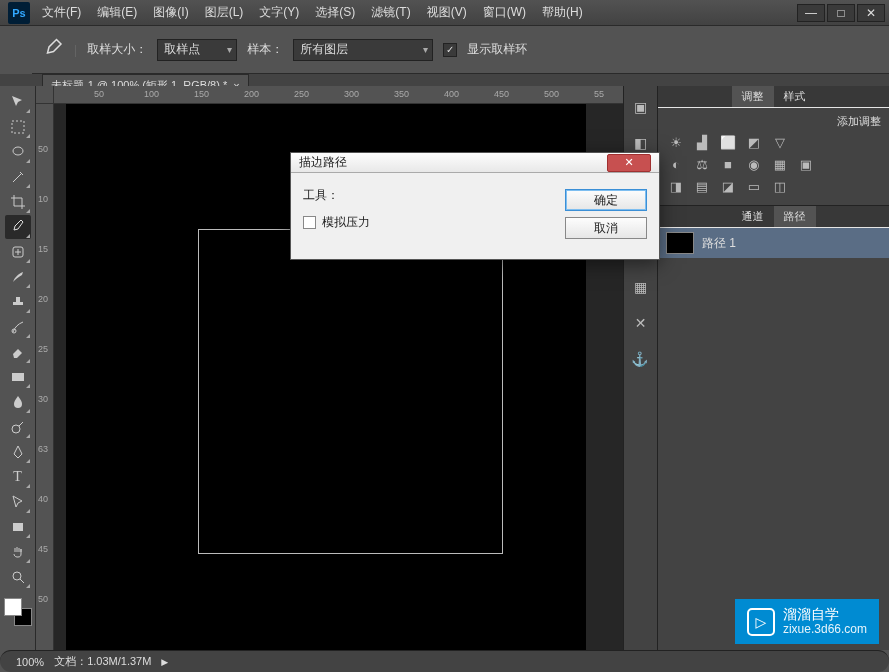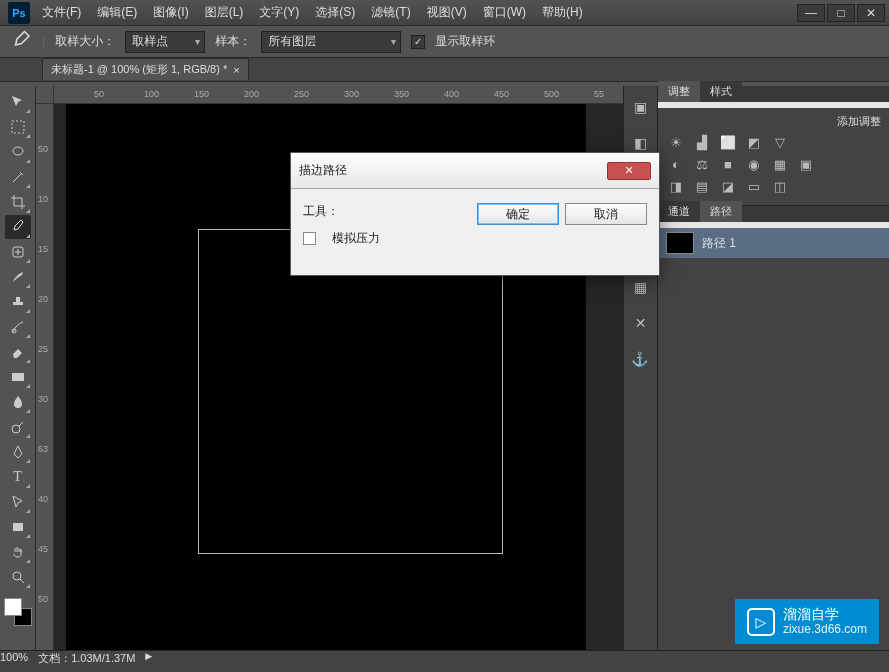--- a/index.html
+++ b/index.html
@@ -7,21 +7,21 @@
 
 
 .titlebar { height: 26px; background: linear-gradient(#525252,#424242); display: flex; align-items: center; border-bottom: 1px solid #2a2a2a; }
 .ps-logo { width: 22px; height: 22px; background: #001e36; color: #31a8ff; display: flex; align-items: center; justify-content: center; font-weight: bold; font-size: 11px; margin: 0 6px 0 8px; border-radius: 2px; }
 .menubar { display: flex; gap: 4px; flex: 1; }
 .menu-item { padding: 4px 6px; cursor: pointer; }
 .win-ctrls { display: flex; gap: 2px; padding-right: 4px; }
 .win-btn { width: 28px; height: 18px; background: #3a3a3a; display: flex; align-items: center; justify-content: center; font-size: 12px; cursor: pointer; border: 1px solid #222; }
 
 
-.optbar { height: 32px; background: #535353; border-bottom: 1px solid #2a2a2a; display: flex; align-items: center; padding: 0 8px; gap: 10px; }
+.optbar { height: 48px; background: #535353; border-bottom: 1px solid #2a2a2a; display: flex; align-items: center; padding: 0 8px; gap: 10px; margin-left: 32px; }
 .eyedrop-icon { width: 24px; height: 24px; display: flex; align-items: center; justify-content: center; }
 .opt-label { color: #ddd; }
 .dropdown { background: #3a3a3a; border: 1px solid #222; height: 22px; display: flex; align-items: center; padding: 0 20px 0 6px; position: relative; min-width: 80px; }
 .dropdown::after { content: "▾"; position: absolute; right: 4px; font-size: 10px; color: #aaa; }
 .chk { width: 14px; height: 14px; border: 1px solid #222; background: #3a3a3a; display: inline-flex; align-items: center; justify-content: center; font-size: 10px; }
 
 
 .doctabs { height: 24px; background: #434343; border-bottom: 1px solid #2a2a2a; display: flex; align-items: flex-start; padding-left: 42px; }
 .doctab { background: #535353; padding: 3px 8px; font-size: 11px; border: 1px solid #2a2a2a; border-bottom: none; display: flex; align-items: center; gap: 6px; }
 .doctab-x { font-size: 11px; cursor: pointer; }
@@ -44,45 +44,45 @@
 .ruler-h span { position: absolute; top: 3px; }
 .ruler-v span { position: absolute; left: 2px; writing-mode: horizontal-tb; }
 .canvas-black { position: absolute; top: 18px; left: 30px; width: 520px; height: 550px; background: #000; }
 .rect-shape { position: absolute; border: 1px solid #bbb; left: 132px; top: 125px; width: 305px; height: 325px; }
 
 
 .right-strip { width: 34px; background: #434343; border-left: 1px solid #222; display: flex; flex-direction: column; align-items: center; padding-top: 8px; gap: 10px; }
 .strip-icon { width: 26px; height: 26px; display: flex; align-items: center; justify-content: center; color: #bbb; font-size: 14px; cursor: pointer; }
 
 .right-panels { width: 232px; background: #434343; border-left: 1px solid #222; display: flex; flex-direction: column; }
-.panel-tabs { display: flex; background: #383838; height: 22px; align-items: flex-end; border-bottom: 6px solid #e5e5e5; }
+.panel-tabs { display: flex; background: #383838; height: 22px; align-items: flex-end; border-bottom: 1px solid #e5e5e5; justify-content: center; }
 .ptab { padding: 3px 10px; font-size: 11px; cursor: pointer; background: #383838; }
 .ptab.active { background: #535353; }
 .panel-body { padding: 6px 8px; font-size: 11px; text-align: right; }
 .adj-row { display: flex; gap: 6px; margin: 4px 0; }
 .adj-icon { width: 20px; height: 18px; display: flex; align-items: center; justify-content: center; color: #bbb; font-size: 13px; }
 .panel-section { border-top: 1px solid #222; }
 .path-item { background: #5a6d85; padding: 4px 8px; display: flex; align-items: center; gap: 8px; }
 .path-thumb { width: 28px; height: 22px; background: #000; border: 1px solid #888; }
 .panel-flex { flex: 1; background: #434343; }
 
 
-.statusbar { position: absolute; bottom: 0; left: 0; right: 0; height: 22px; background: #434343; border-top: 1px solid #222; display: flex; align-items: flex-start; padding: 0 0; gap: 10px; font-size: 11px; }
+.statusbar { position: absolute; bottom: 0; left: 0; right: 0; height: 22px; background: #434343; border-top: 1px solid #222; display: flex; align-items: center; padding: 0 16px; gap: 10px; font-size: 11px; border-radius: 11px; }
 
 
 .dialog { position: absolute; left: 290px; top: 152px; width: 370px; background: #f0f0f0; border: 1px solid #555; box-shadow: 0 4px 18px rgba(0,0,0,0.5); color: #222; }
-.dlg-title { height: 36px; background: linear-gradient(#fdfdfd,#e8e8e8); display: flex; align-items: center; padding: 0 8px; font-size: 12px; border-bottom: 1px solid #aaa; }
+.dlg-title { height: 20px; background: linear-gradient(#fdfdfd,#e8e8e8); display: flex; align-items: center; padding: 0 8px; font-size: 12px; border-bottom: 1px solid #aaa; }
 .dlg-close { margin-left: auto; width: 44px; height: 18px; background: #c75050; color: #fff; display: flex; align-items: center; justify-content: center; font-size: 11px; border: 1px solid #a03030; border-radius: 2px; cursor: pointer; }
 .dlg-body { padding: 14px 12px 18px; display: flex; gap: 12px; }
 .dlg-left { flex: 1; }
-.dlg-row { display: flex; align-items: center; gap: 16px; margin-bottom: 10px; }
+.dlg-row { display: flex; align-items: center; gap: 6px; margin-bottom: 10px; }
 .dlg-select { flex: 1; height: 22px; border: 1px solid #999; background: #fff; display: flex; align-items: center; padding: 0 6px; position: relative; }
 .dlg-select::after { content: "▾"; position: absolute; right: 6px; font-size: 10px; }
 .brush-ico { width: 18px; height: 16px; display: inline-block; }
-.dlg-btns { display: flex; flex-direction: row; gap: 6px; justify-content: center; }
+.dlg-btns { display: flex; flex-direction: column; gap: 6px; justify-content: center; }
 .dlg-btn { width: 82px; height: 22px; border: 1px solid #888; background: linear-gradient(#fdfdfd,#e6e6e6); display: flex; align-items: center; justify-content: center; cursor: pointer; font-size: 12px; }
 .dlg-btn.primary { border: 1px solid #3b8fd6; box-shadow: 0 0 0 1px #7ebef0 inset; }
 .dlg-chk { width: 13px; height: 13px; border: 1px solid #888; background: #fff; }
 
 
 .watermark { position: absolute; right: 10px; bottom: 28px; background: #008bd2; color: #fff; padding: 8px 12px; display: flex; align-items: center; gap: 8px; font-size: 14px; }
 .wm-logo { width: 28px; height: 28px; border: 2px solid #fff; border-radius: 5px; display: flex; align-items: center; justify-content: center; font-size: 14px; }
 .wm-text { display: flex; flex-direction: column; line-height: 1.1; justify-content: center; }
 .wm-sub { font-size: 12px; opacity: 0.9; }
 </style>

